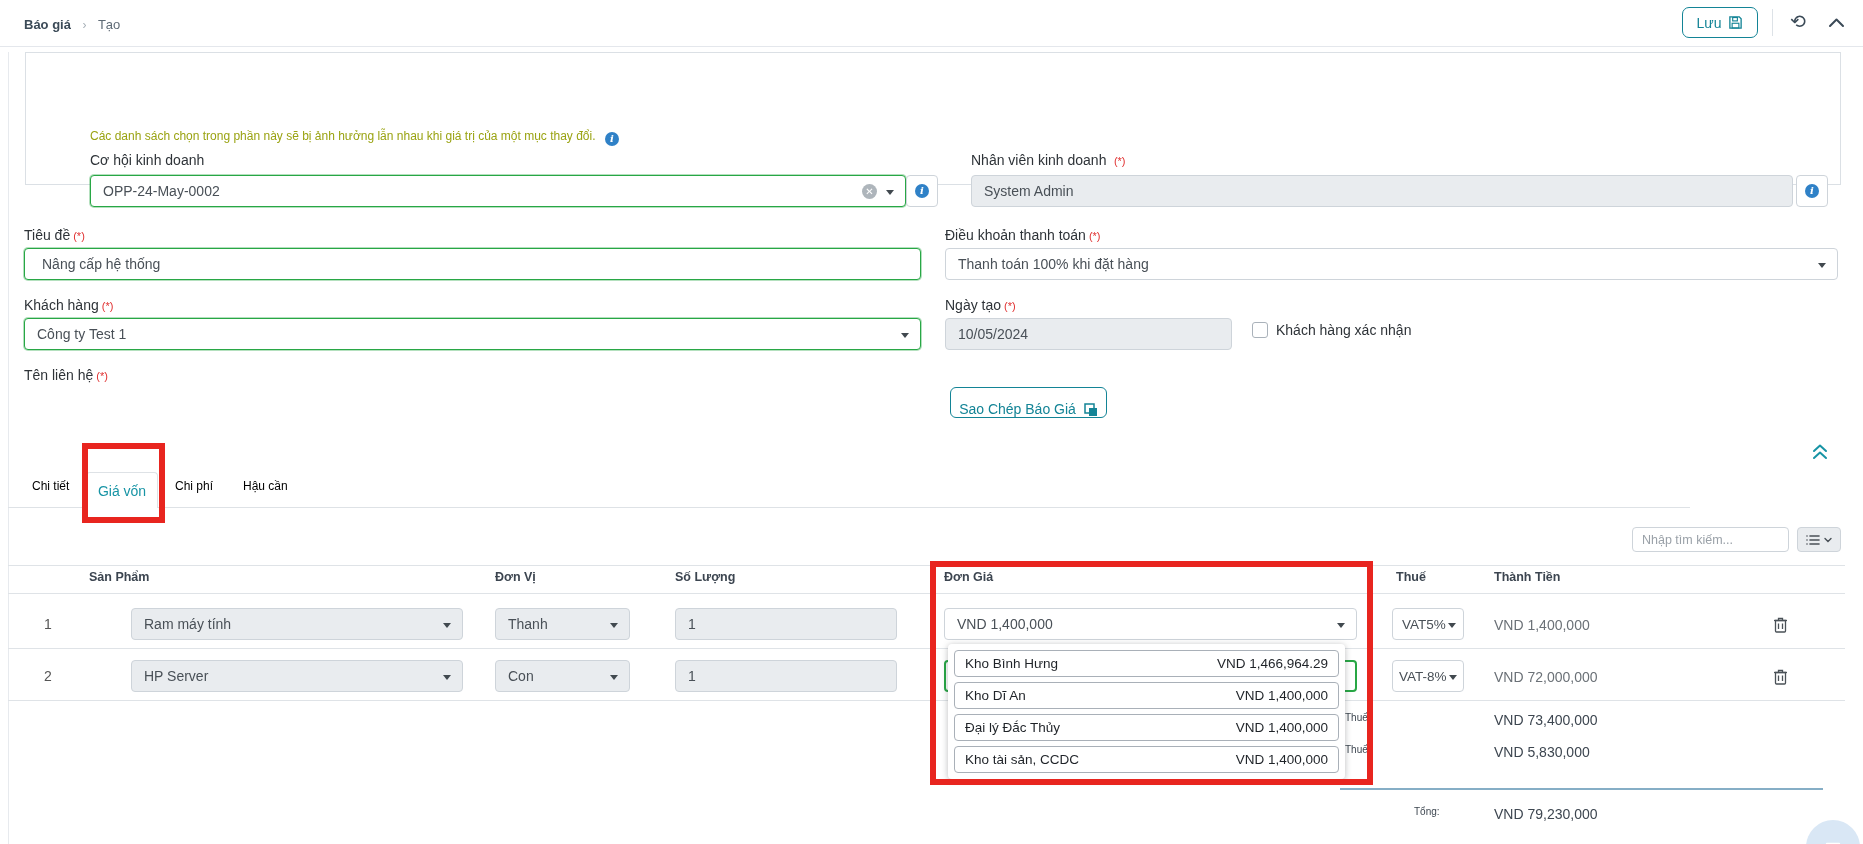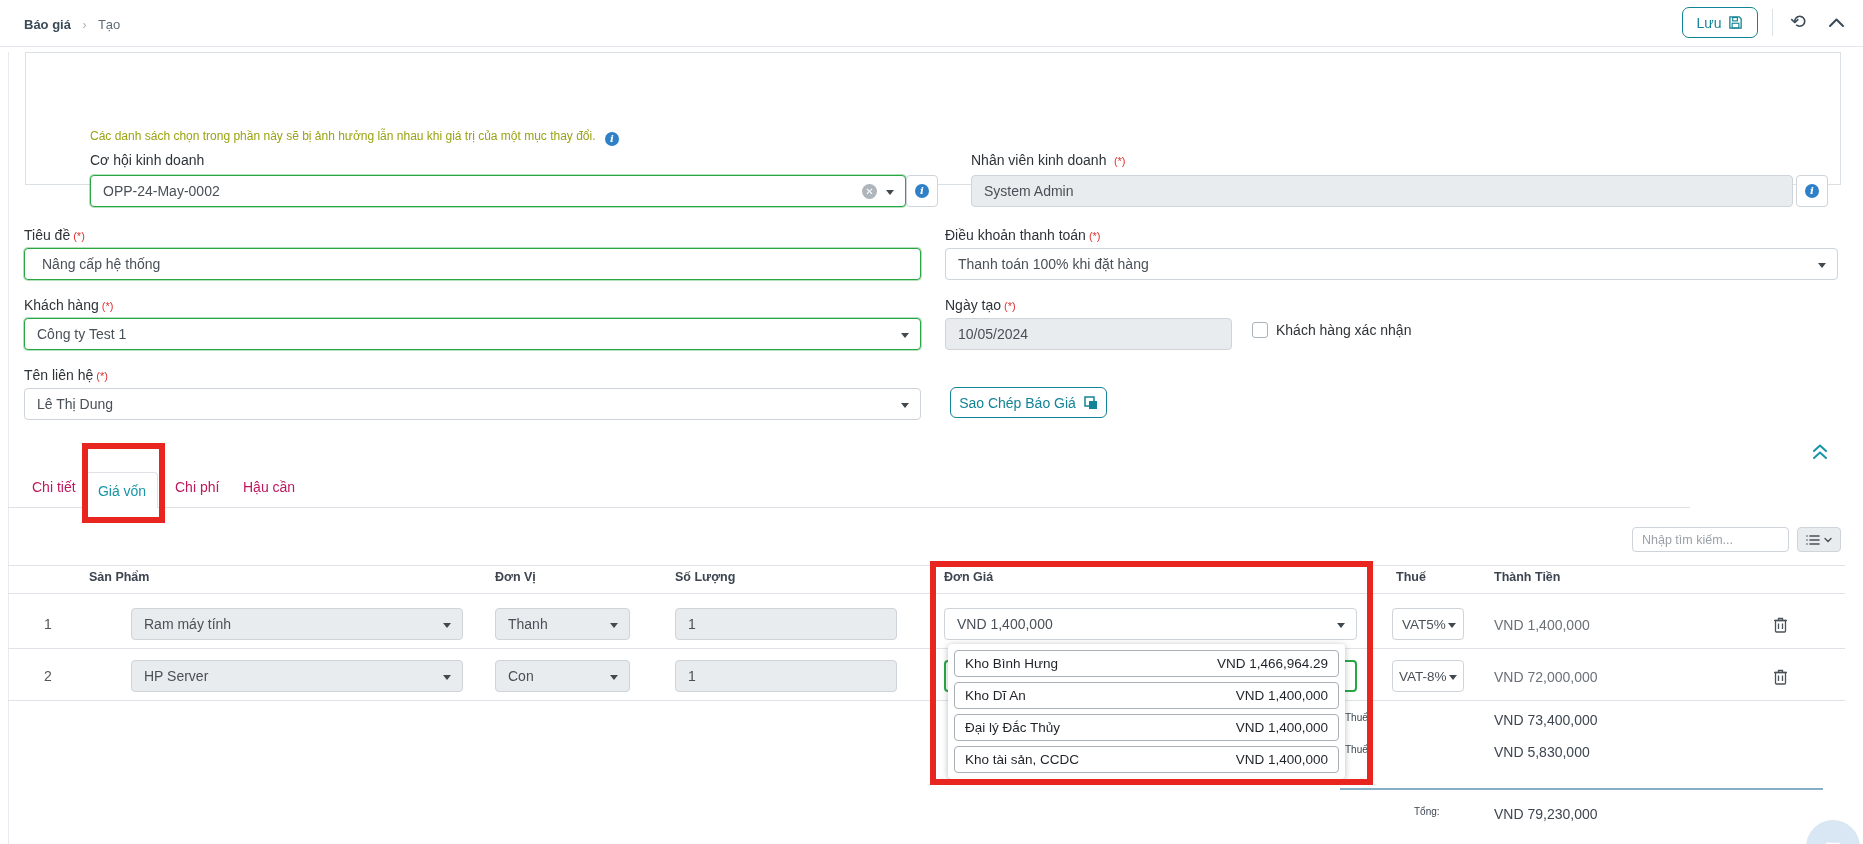--- a/index.html
+++ b/index.html
@@ -32,29 +32,29 @@
   .req { color:#e03131; font-size:11px; margin-left:3px; }
   .fld { position:absolute; height:32px; border:1px solid #ced4da; border-radius:4px; background:#fff; font-size:14px; color:#495057;
          display:flex; align-items:center; padding:0 12px; }
   .fld.green { border:1px solid #28a745; box-shadow:0 0 0 1px rgba(40,167,69,.35); }
   .fld.disabled { background:#e9ecef; }
   .caret { width:0; height:0; border-left:4px solid transparent; border-right:4px solid transparent; border-top:5px solid #41494f; position:absolute; right:11px; top:14px; }
   .clear-x { position:absolute; right:28px; top:8px; width:15px; height:15px; border-radius:50%; background:#aeb5bb; color:#fff; font-size:10px; text-align:center; line-height:15px; }
   .info-btn { position:absolute; width:32px; height:32px; border:1px solid #ced4da; border-radius:4px; background:#fff; display:flex; align-items:center; justify-content:center; cursor:pointer; }
 
   .btn-copy { position:absolute; left:950px; top:387px; width:157px; height:31px; border:1px solid #138496; border-radius:6px; background:#fff;
-              color:#138496; font-size:14px; display:flex; align-items:center; justify-content:center; gap:8px; cursor:pointer; }
+              color:#138496; font-size:14px; display:flex; align-items:flex-end; justify-content:center; gap:8px; cursor:pointer; }
 
   .checkbox { position:absolute; left:1252px; top:322px; width:16px; height:16px; border:1px solid #aab2ba; border-radius:3px; background:#fff; cursor:pointer; }
 
   .collapse-btn { position:absolute; left:1812px; top:443px; cursor:pointer; }
 
   
   .tabline { position:absolute; left:8px; top:507px; width:1682px; height:1px; background:#dee2e6; }
-  .tab { position:absolute; top:479px; font-size:14px; color:#be185d; cursor:pointer; }
+  .tab { position:absolute; top:479px; font-size:12px; color:#000000; cursor:pointer; }
   .tab-active-box { position:absolute; left:86px; top:472px; width:72px; height:36px; background:#fff; border:1px solid #dee2e6; border-bottom:none;
                     border-radius:4px 4px 0 0; color:#1794a5; font-size:14px; display:flex; align-items:center; justify-content:center; cursor:pointer; z-index:2; }
 
   
   .search { position:absolute; left:1632px; top:527px; width:157px; height:25px; border:1px solid #ced4da; border-radius:4px; font-size:12.5px;
             color:#495057; padding:0 9px; outline:none; background:#fff; font-family:inherit; }
   .search::placeholder { color:#9aa1a8; }
   .list-btn { position:absolute; left:1797px; top:527px; width:44px; height:25px; background:#e9ecef; border:1px solid #ced4da; border-radius:4px;
               display:flex; align-items:center; justify-content:center; gap:4px; color:#495057; cursor:pointer; }
 
@@ -176,24 +176,20 @@
     <span class="lbl">Ngày tạo</span><span class="req">(*)</span>
   </div>
   <div class="fld disabled" style="left:945px; top:318px; width:287px;">
     <span>10/05/2024</span>
   </div>
   <div class="checkbox"></div>
   <div class="abs lbl" style="left:1276px; top:322px;">Khách hàng xác nhận</div>
 
   <div class="abs" style="left:24px; top:366px;">
     <span class="lbl">Tên liên hệ</span><span class="req">(*)</span>
-  </div>
-  <div class="fld" style="left:24px; top:388px; width:897px;">
-    <span>Lê Thị Dung</span>
-    <span class="caret"></span>
   </div>
 
   <div class="btn-copy">
     <span>Sao Chép Báo Giá</span>
     <span style="display:flex;">
       <svg width="14" height="14" viewBox="0 0 14 14">
           <rect x="1" y="1" width="9" height="9" fill="none" stroke="#138496" stroke-width="1.5"></rect>
           <rect x="5" y="5" width="8" height="8" fill="#138496"></rect>
         </svg>
     </span>

